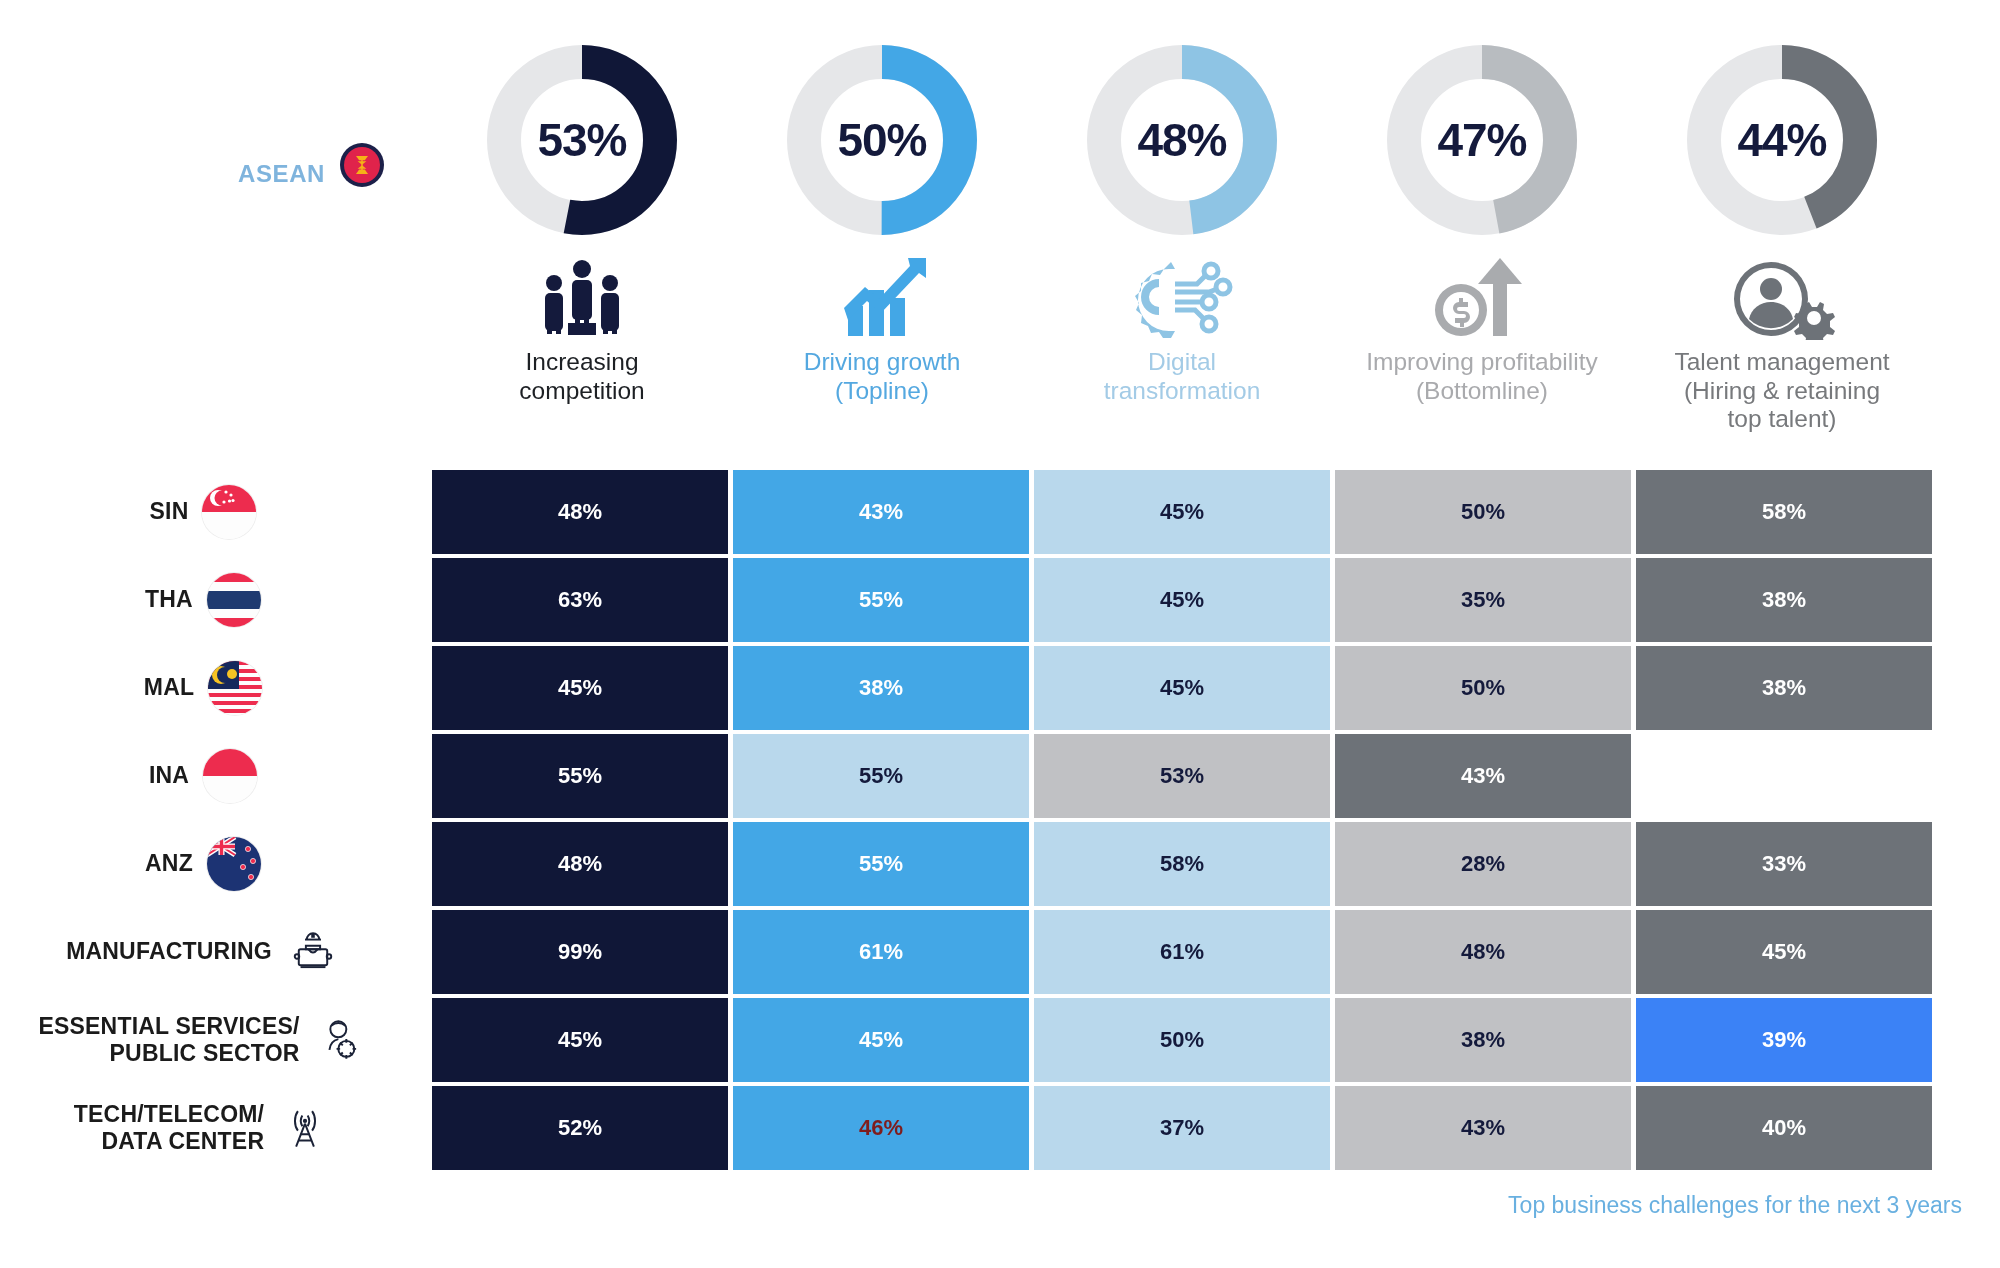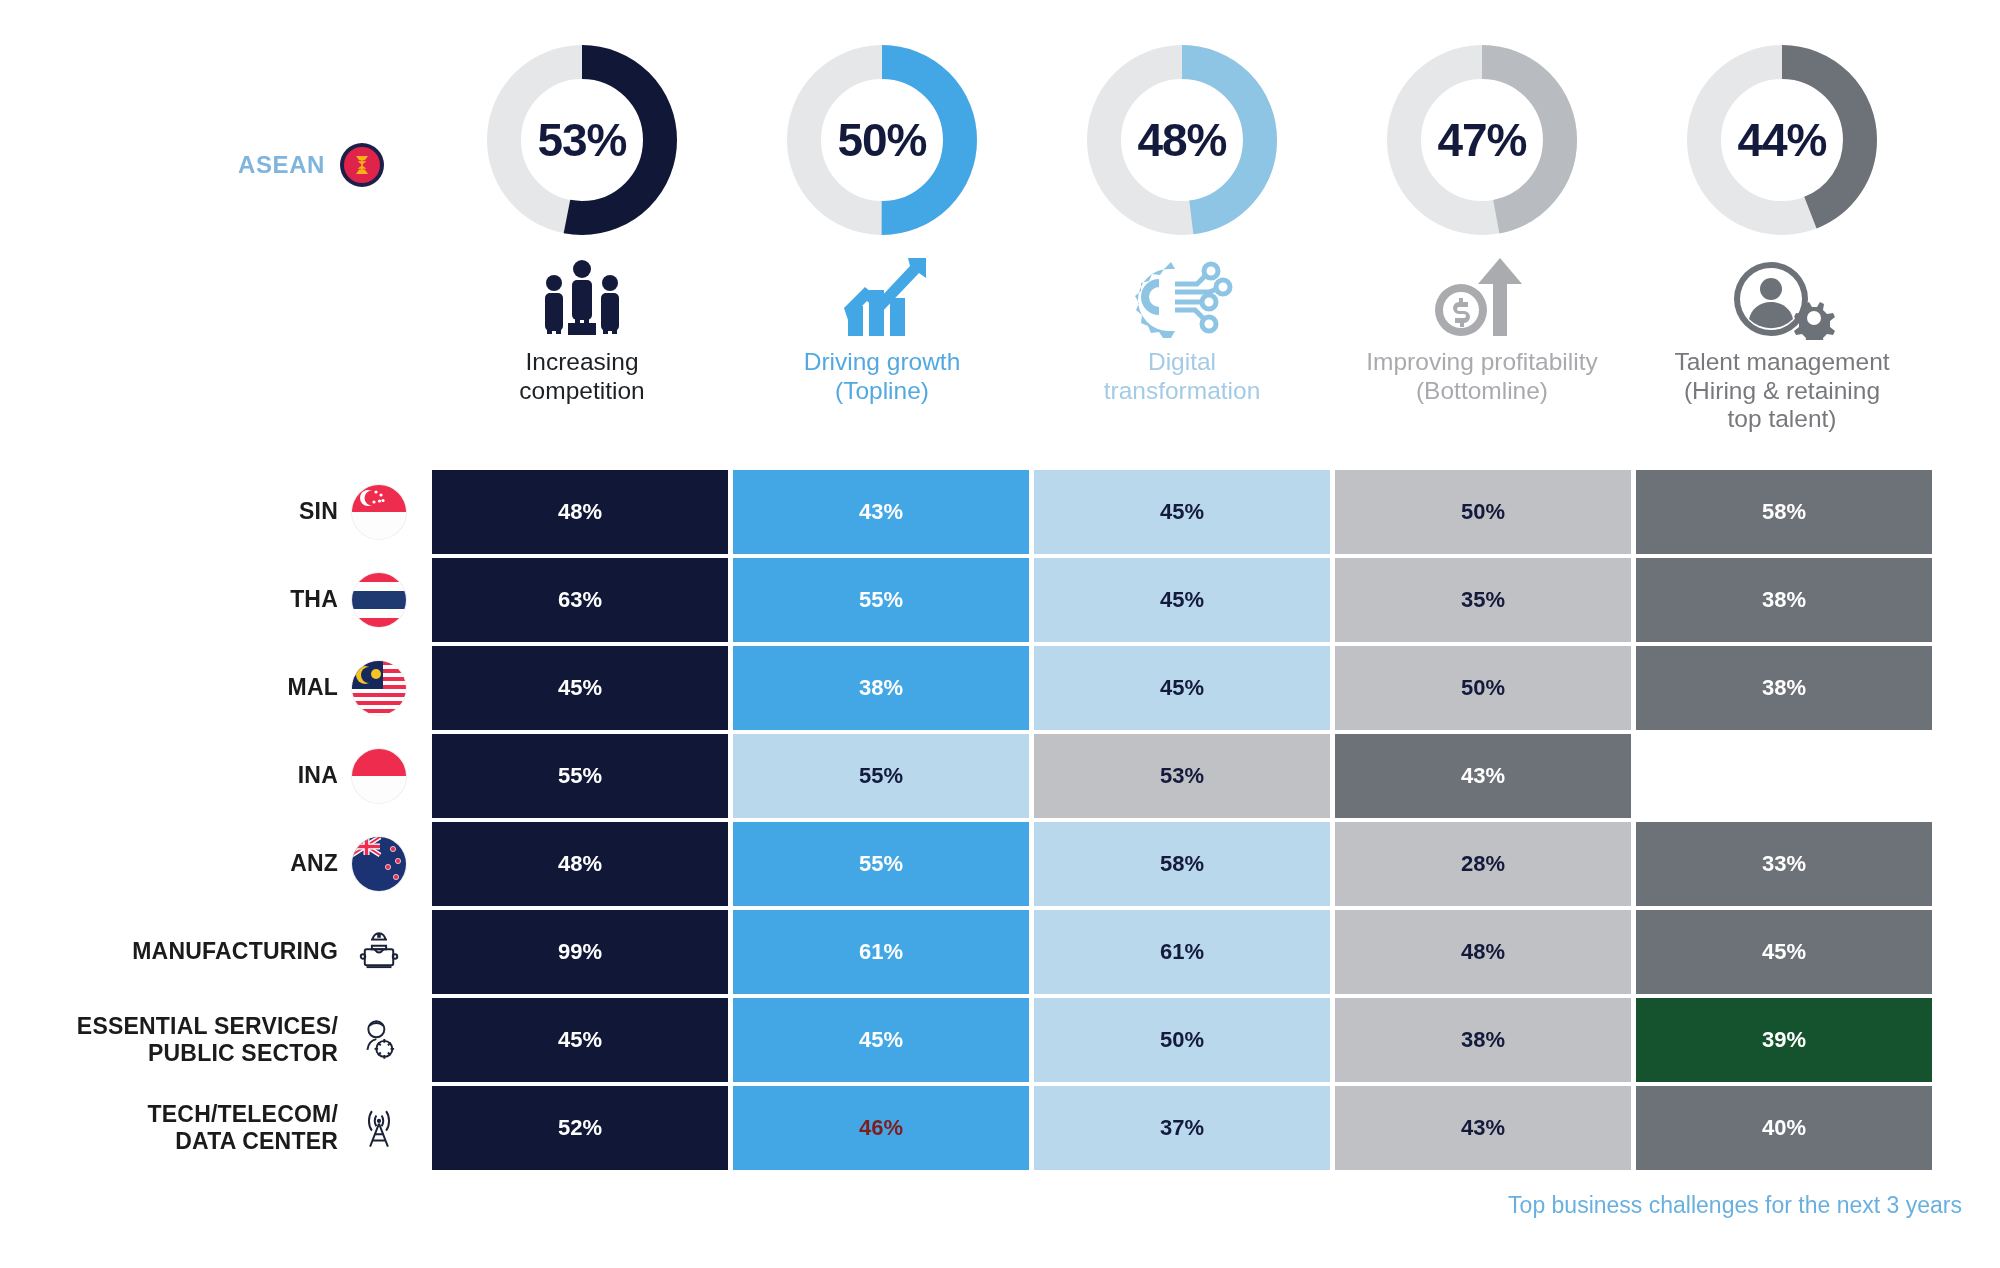--- a/index.html
+++ b/index.html
@@ -7,21 +7,21 @@
     width:2000px; height:1268px;
     background:#ffffff;
     font-family:"Liberation Sans", sans-serif;
     position:relative;
     overflow:hidden;
   }
 
   
   #asean-row {
     position:absolute; left:238px; top:142px;
-    display:flex; align-items:center; gap:14px;
+    display:flex; align-items:flex-end; gap:14px;
   }
   #asean-row .asean-text {
     font-size:24px; font-weight:bold; letter-spacing:.6px;
     color:#7fb4dd;
   }
   .asean-logo { width:46px; height:46px; position:relative; }
 
   
   #donut-row {
     position:absolute; left:432px; top:40px;
@@ -58,21 +58,21 @@
     margin-right:5px;
     display:flex; align-items:center; justify-content:center;
     font-size:22px; font-weight:bold;
   }
   .m-cell:last-child { margin-right:0; }
 
   
   #row-labels { position:absolute; left:0; top:470px; width:432px; }
   .rl-row {
     height:84px; margin-bottom:4px;
-    display:flex; align-items:center; justify-content:flex-end;
+    display:flex; align-items:center; justify-content:center;
     padding-right:26px; gap:14px;
   }
   .rl-text {
     font-size:23px; font-weight:bold; color:#1b1b1b;
     text-align:right; line-height:1.18; letter-spacing:.2px;
   }
   .rl-flag {
     width:54px; height:54px; flex:0 0 54px;
     border-radius:50%; overflow:hidden; position:relative;
     box-shadow:0 0 0 1px rgba(0,0,0,.07);
@@ -439,21 +439,21 @@
     <div class="m-cell" style="background:#b9d8ec;color:#141a3c">61%</div>
     <div class="m-cell" style="background:#c0c1c4;color:#141a3c">48%</div>
     <div class="m-cell" style="background:#6d7278;color:#fff">45%</div>
   </div>
 
   <div class="m-row">
     <div class="m-cell" style="background:#101737;color:#fff">45%</div>
     <div class="m-cell" style="background:#43a7e6;color:#fff">45%</div>
     <div class="m-cell" style="background:#b9d8ec;color:#141a3c">50%</div>
     <div class="m-cell" style="background:#c0c1c4;color:#141a3c">38%</div>
-    <div class="m-cell" style="background:#14532d;color:#fff">39%</div>
+    <div class="m-cell" style="background:#3b82f6;color:#fff">39%</div>
   </div>
 
   <div class="m-row">
     <div class="m-cell" style="background:#101737;color:#fff">52%</div>
     <div class="m-cell" style="background:#43a7e6;color:#7f1d1d">46%</div>
     <div class="m-cell" style="background:#b9d8ec;color:#141a3c">37%</div>
     <div class="m-cell" style="background:#c0c1c4;color:#141a3c">43%</div>
     <div class="m-cell" style="background:#6d7278;color:#fff">40%</div>
   </div>
 

